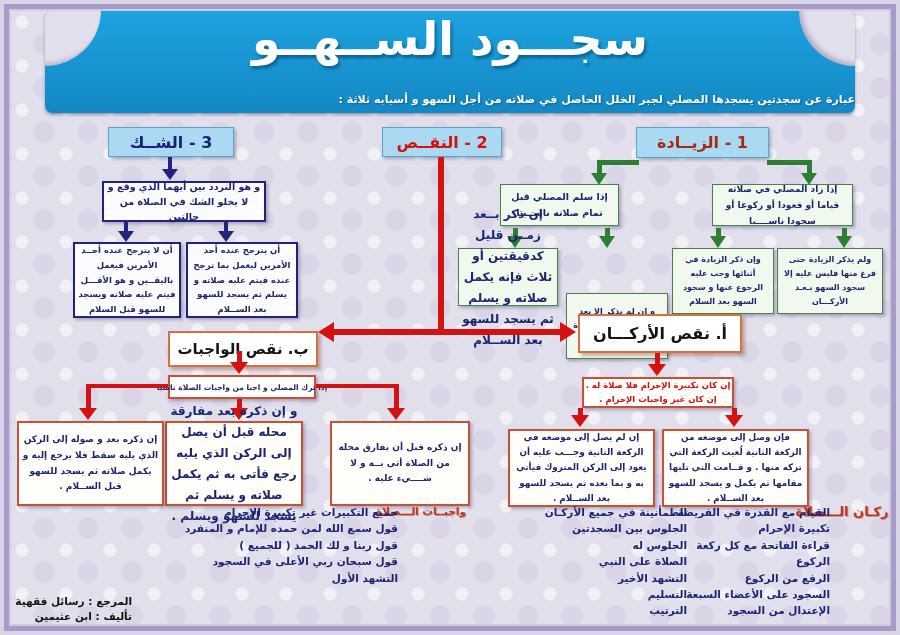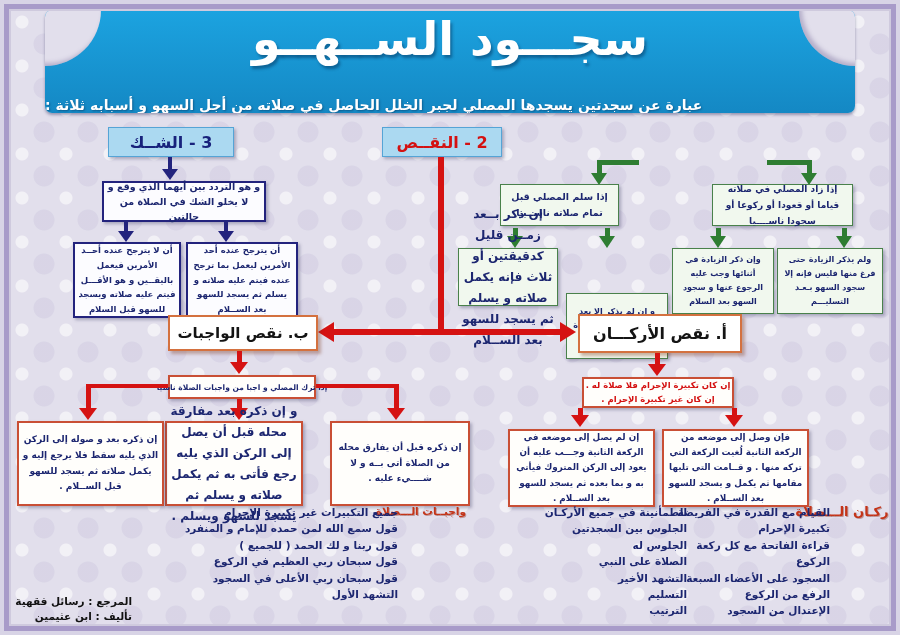--- a/index.html
+++ b/index.html
@@ -34,21 +34,21 @@
   .th-down-r{border-left:9px solid transparent;border-right:9px solid transparent;border-top:12px solid #d51212;}
   .th-left-r{border-top:10px solid transparent;border-bottom:10px solid transparent;border-right:16px solid #d51212;}
   .th-right-r{border-top:10px solid transparent;border-bottom:10px solid transparent;border-left:16px solid #d51212;}
 
   #banner{position:absolute;left:45px;top:10px;width:810px;height:103px;background:linear-gradient(#1ca3e0,#1488c4);
           border-radius:7px;overflow:hidden;box-shadow:0 2px 3px rgba(40,40,90,.4);}
   .scallop{position:absolute;width:112px;height:112px;border-radius:50%;background:#e2dfec;
            box-shadow:inset 3px -3px 4px rgba(100,90,140,.35);}
   #banner-title{position:absolute;top:2px;left:0;right:0;text-align:center;color:#ffffff;font-size:46px;
                 font-weight:700;text-shadow:2px 3px 3px rgba(0,40,80,.45);letter-spacing:1px;}
-  #banner-subtitle{position:absolute;bottom:0;left:0;right:0;text-align:left;color:#ffffff;font-size:14px;
+  #banner-subtitle{position:absolute;bottom:7px;left:0;right:0;text-align:right;color:#ffffff;font-size:11px;
                    font-weight:700;text-shadow:1px 1px 2px rgba(0,40,80,.45);}
 
   .ornate{color:#c43418;font-weight:700;text-shadow:1px 1px 0 rgba(120,20,0,.35);white-space:nowrap;}
   .listcol{position:absolute;text-align:right;color:#1c2670;font-weight:700;font-size:10.5px;}
   .listcol div{height:16.4px;line-height:16.4px;white-space:nowrap;}
   .smalltxt{line-height:1.75;padding:2px 3px;}
 </style>
 </head>
 <body>
 
@@ -58,20 +58,21 @@
 
   <div id="banner">
     <div class="scallop" style="left:-56px;top:-56px;"></div>
     <div class="scallop" style="right:-56px;top:-56px;"></div>
     <div id="banner-title">سجـــود الســهــو</div>
     <div id="banner-subtitle">عبارة عن سجدتين يسجدها المصلي لجبر الخلل الحاصل في صلاته من أجل السهو و أسبابه ثلاثة :</div>
   </div>
 
   <div class="box hdr" style="left:108px;top:127px;width:126px;height:30px;color:#18227c;">3 - الشــك</div>
   <div class="box hdr" style="left:382px;top:127px;width:120px;height:30px;color:#d41111;">2 - النقــص</div>
+  <div class="box hdr" style="left:636px;top:127px;width:133px;height:31px;color:#a32c10;">1 - الزيــادة</div>
 
   <div class="ln n" style="left:168px;top:157px;width:4px;height:12px;"></div>
   <div class="th th-down-n" style="left:162px;top:169px;"></div>
 
   <div class="box navybox" style="left:102px;top:181px;width:164px;height:41px;font-size:9.5px;line-height:1.6;padding:1px 3px;">و هو التردد بين أيهما الذي وقع و لا يخلو الشك في الصلاة من حالتين</div>
 
   <div class="ln n" style="left:124px;top:222px;width:4px;height:9px;"></div>
   <div class="th th-down-n" style="left:118px;top:231px;"></div>
   <div class="ln n" style="left:224px;top:222px;width:4px;height:9px;"></div>
   <div class="th th-down-n" style="left:218px;top:231px;"></div>
@@ -91,31 +92,31 @@
 
   <div class="ln g" style="left:513px;top:228px;width:5px;height:8px;"></div>
   <div class="th th-down-g" style="left:507px;top:236px;"></div>
   <div class="ln g" style="left:605px;top:228px;width:5px;height:8px;"></div>
   <div class="th th-down-g" style="left:599px;top:236px;"></div>
   <div class="ln g" style="left:716px;top:228px;width:5px;height:8px;"></div>
   <div class="th th-down-g" style="left:710px;top:236px;"></div>
   <div class="ln g" style="left:842px;top:228px;width:5px;height:8px;"></div>
   <div class="th th-down-g" style="left:836px;top:236px;"></div>
 
-  <div class="box greenbox smalltxt" style="left:777px;top:248px;width:106px;height:66px;font-size:8px;">ولم يذكر الزيادة حتى فرغ منها فليس فإنه إلا سجود السهو بـعـد التسليـــم</div>
+  <div class="box greenbox smalltxt" style="left:777px;top:248px;width:106px;height:66px;font-size:8px;">ولم يذكر الزيادة حتى فرغ منها فليس عليه إلا سجود السهو بـعـد الأركـــان</div>
   <div class="box greenbox smalltxt" style="left:672px;top:248px;width:102px;height:66px;font-size:8px;">وإن ذكر الزيادة في أثنائها وجب عليه الرجوع عنها و سجود السهو بعد السلام</div>
   <div class="box greenbox smalltxt" style="left:566px;top:248px;width:102px;height:66px;font-size:8px;margin-top:45px;">و إن لم يذكر إلا بعد زمن طويل أعاد الصلاة مـن جـديــد</div>
   <div class="box greenbox smalltxt" style="left:458px;top:248px;width:100px;height:58px;font-size:12px;">إن ذكر بــعد زمــن قليل كدقيقتين أو ثلاث فإنه يكمل صلاته و يسلم ثم يسجد للسهو بعد الســلام</div>
 
   <div class="ln r" style="left:438px;top:157px;width:6px;height:175px;"></div>
   <div class="ln r" style="left:332px;top:329px;width:230px;height:6px;"></div>
   <div class="th th-left-r" style="left:318px;top:322px;"></div>
   <div class="th th-right-r" style="left:560px;top:322px;"></div>
 
-  <div class="box hdr2" style="left:168px;top:315px;width:150px;height:36px;font-size:15px;">ب. نقص الواجبات</div>
+  <div class="box hdr2" style="left:168px;top:331px;width:150px;height:36px;font-size:15px;">ب. نقص الواجبات</div>
   <div class="ln r" style="left:237px;top:351px;width:5px;height:11px;"></div>
   <div class="th th-down-r" style="left:230px;top:362px;"></div>
 
   <div class="box redbox" style="left:168px;top:375px;width:148px;height:24px;font-size:7.5px;white-space:nowrap;">إذا ترك المصلي و اجبا من واجبات الصلاة ناسيا</div>
 
   <div class="ln r" style="left:88px;top:384px;width:80px;height:4px;"></div>
   <div class="ln r" style="left:316px;top:384px;width:80px;height:4px;"></div>
   <div class="ln r" style="left:86px;top:384px;width:5px;height:24px;"></div>
   <div class="ln r" style="left:394px;top:384px;width:5px;height:24px;"></div>
   <div class="ln r" style="left:237px;top:399px;width:5px;height:9px;"></div>
@@ -126,60 +127,59 @@
   <div class="box redbox smalltxt" style="left:330px;top:421px;width:140px;height:85px;font-size:9px;">إن ذكره قبل أن يفارق محله من الصلاة أتى بــه و لا شــــيء عليه .</div>
   <div class="box redbox smalltxt" style="left:165px;top:421px;width:138px;height:85px;font-size:12px;">و إن ذكره بعد مفارقة محله قبل أن يصل إلى الركن الذي يليه رجع فأتى به ثم يكمل صلاته و يسلم ثم يسجد للسهو ويسلم .</div>
   <div class="box redbox smalltxt" style="left:17px;top:421px;width:147px;height:85px;font-size:9px;">إن ذكره بعد و صوله إلى الركن الذي يليه سقط فلا يرجع إليه و يكمل صلاته ثم يسجد للسهو قبل الســلام .</div>
 
   <div class="box hdr2" style="left:578px;top:314px;width:164px;height:39px;font-size:16px;">أ. نقص الأركـــان</div>
   <div class="ln r" style="left:655px;top:353px;width:5px;height:11px;"></div>
   <div class="th th-down-r" style="left:648px;top:364px;"></div>
 
   <div class="box redbox" style="left:582px;top:377px;width:152px;height:31px;flex-direction:column;font-size:8.5px;line-height:1.6;color:#d41111;">
     <span>إن كان تكبيرة الإحرام فلا صلاة له .</span>
-    <span>إن كان غير تكبيرة الإحرام .</span>
+    <span>إن كان غير واجبات الإحرام .</span>
   </div>
 
   <div class="ln r" style="left:578px;top:408px;width:5px;height:7px;"></div>
   <div class="th th-down-r" style="left:571px;top:415px;"></div>
   <div class="ln r" style="left:732px;top:408px;width:5px;height:7px;"></div>
   <div class="th th-down-r" style="left:725px;top:415px;"></div>
 
   <div class="box redbox smalltxt" style="left:662px;top:429px;width:147px;height:78px;font-size:8.8px;">فإن وصل إلى موضعه من الركعة الثانية لُغيت الركعة التي تركه منها . و قــامت التي تليها مقامها ثم يكمل و يسجد للسهو بعد الســلام .</div>
   <div class="box redbox smalltxt" style="left:508px;top:429px;width:147px;height:78px;font-size:8.8px;">إن لم يصل إلى موضعه في الركعة الثانية وجـــب عليه أن يعود إلى الركن المتروك فيأتي به و بما بعده ثم يسجد للسهو بعد الســلام .</div>
 
   <div class="abs ornate" style="left:790px;top:504px;width:103px;font-size:13px;text-align:right;">أركـان الـــصلاة</div>
 
   <div class="listcol" style="left:653px;top:504px;width:177px;">
     <div>القيام مع القدرة في الفريضة</div>
     <div>تكبيرة الإحرام</div>
     <div>قراءة الفاتحة مع كل ركعة</div>
     <div>الركوع</div>
+    <div>الرفع من الركوع</div>
     <div>السجود على الأعضاء السبعة</div>
-    <div>الرفع من الركوع</div>
     <div>الإعتدال من السجود</div>
   </div>
 
   <div class="listcol" style="left:505px;top:504px;width:182px;">
     <div>الطمأنينة في جميع الأركـان</div>
     <div>الجلوس بين السجدتين</div>
     <div>الجلوس له</div>
     <div>الصلاة على النبي</div>
     <div>التشهد الأخير</div>
     <div>التسليم</div>
     <div>الترتيب</div>
   </div>
 
   <div class="abs ornate" style="left:388px;top:505px;width:78px;font-size:10.5px;text-align:right;">واجبــات الـــصلاة</div>
 
   <div class="listcol" style="left:140px;top:504px;width:258px;">
     <div>جميع التكبيرات غير تكبيرة الإحرام</div>
     <div>قول سمع الله لمن حمده للإمام و المنفرد</div>
     <div>قول ربنا و لك الحمد ( للجميع )</div>
-    <div>قول سبحان ربي العظيم في الركوع</div>
     <div>قول سبحان ربي الأعلى في السجود</div>
     <div>التشهد الأول</div>
   </div>
 
   <div class="abs" style="left:12px;top:594px;width:120px;text-align:right;color:#111;font-weight:700;font-size:10.5px;line-height:15px;">
     <div>المرجع : رسائل فقهية</div>
     <div>تأليف : ابن عثيمين</div>
   </div>
 
   <div class="frame purple"></div>

